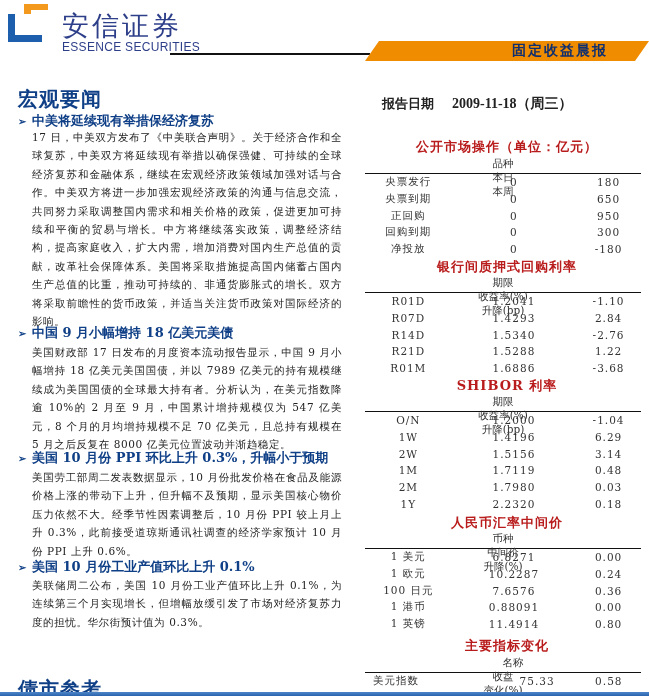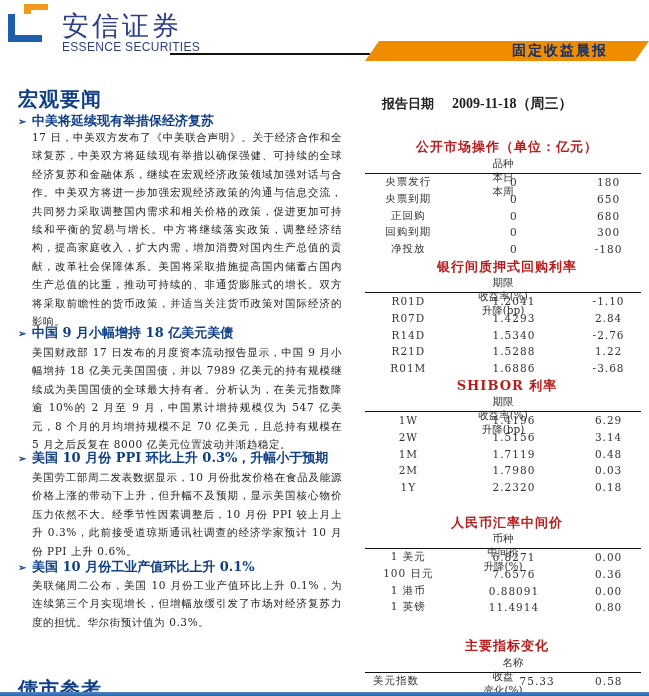--- a/index.html
+++ b/index.html
@@ -97,21 +97,21 @@
       <div class="c3 cell">180</div>
     </div>
   <div class="row">
       <div class="c1 cell">央票到期</div>
       <div class="c2 cell">0</div>
       <div class="c3 cell">650</div>
     </div>
   <div class="row">
       <div class="c1 cell">正回购</div>
       <div class="c2 cell">0</div>
-      <div class="c3 cell">680</div>
+      <div class="c3 cell">950</div>
     </div>
   <div class="row">
       <div class="c1 cell">回购到期</div>
       <div class="c2 cell">0</div>
       <div class="c3 cell">300</div>
     </div>
   <div class="row">
       <div class="c1 cell">净投放</div>
       <div class="c2 cell">0</div>
       <div class="c3 cell">-180</div>
@@ -153,20 +153,25 @@
 </div>
 
 <div class="tbl-title" style="top:377px;">SHIBOR 利率</div>
 <div class="tbl" style="top:411px;">
   <div class="hdr">
     <div class="c1">期限</div>
     <div class="c2">收益率(%)</div>
     <div class="c3">升降(bp)</div>
   </div>
   <div class="row">
+      <div class="c1 cell">O/N</div>
+      <div class="c2 cell">1.2000</div>
+      <div class="c3 cell">-1.04</div>
+    </div>
+  <div class="row">
       <div class="c1 cell">1W</div>
       <div class="c2 cell">1.4196</div>
       <div class="c3 cell">6.29</div>
     </div>
   <div class="row">
       <div class="c1 cell">2W</div>
       <div class="c2 cell">1.5156</div>
       <div class="c3 cell">3.14</div>
     </div>
   <div class="row">
@@ -192,20 +197,25 @@
     <div class="c1">币种</div>
     <div class="c2">中间价</div>
     <div class="c3">升降(%)</div>
   </div>
   <div class="row">
       <div class="c1 cell">1 美元</div>
       <div class="c2 cell">6.8271</div>
       <div class="c3 cell">0.00</div>
     </div>
   <div class="row">
+      <div class="c1 cell">1 欧元</div>
+      <div class="c2 cell">10.2287</div>
+      <div class="c3 cell">0.24</div>
+    </div>
+  <div class="row">
       <div class="c1 cell">100 日元</div>
       <div class="c2 cell">7.6576</div>
       <div class="c3 cell">0.36</div>
     </div>
   <div class="row">
       <div class="c1 cell">1 港币</div>
       <div class="c2 cell">0.88091</div>
       <div class="c3 cell">0.00</div>
     </div>
   <div class="row">

